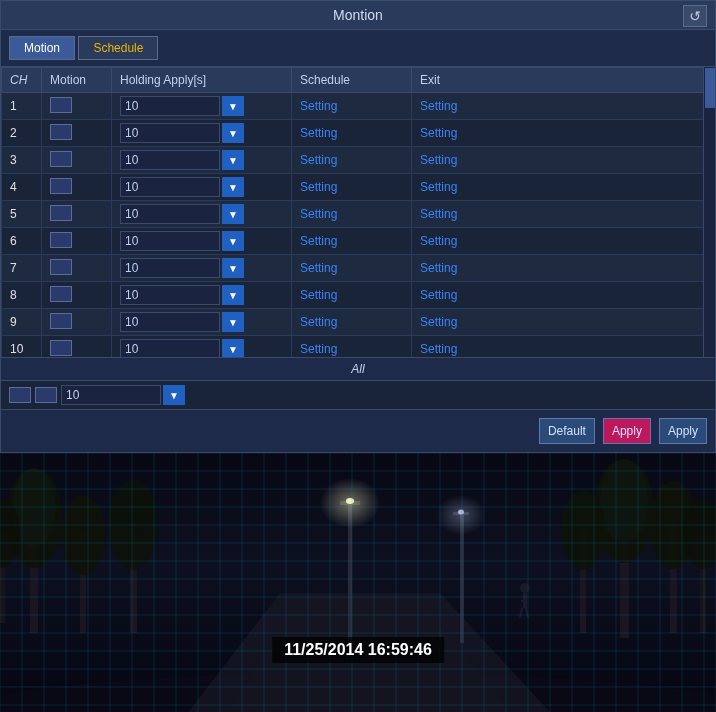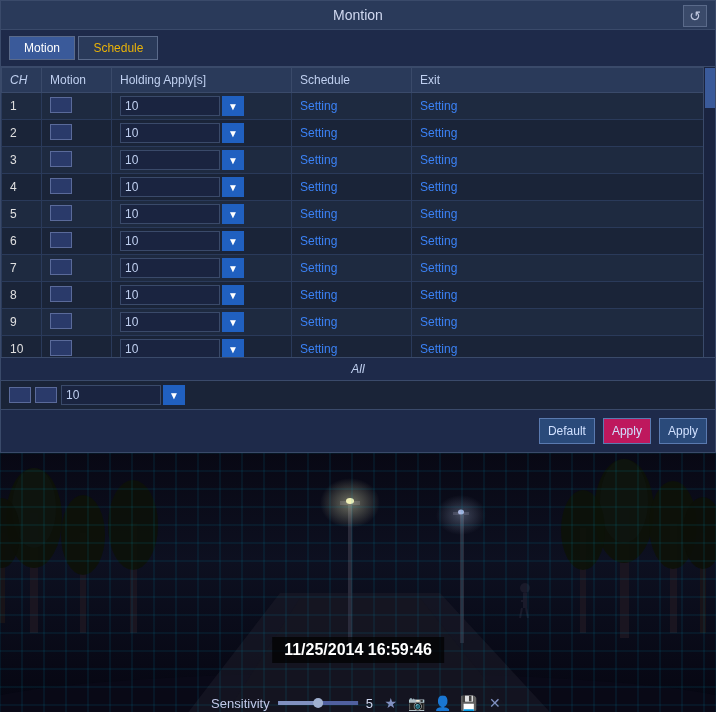--- a/index.html
+++ b/index.html
@@ -667,29 +667,13 @@
       <line x1="638" y1="0" x2="638" y2="270"></line>
       <line x1="660" y1="0" x2="660" y2="270"></line>
       <line x1="682" y1="0" x2="682" y2="270"></line>
       <line x1="704" y1="0" x2="704" y2="270"></line>
       <line x1="716" y1="0" x2="716" y2="270"></line>
     </g>
   </svg>
 
   <div class="timestamp-bar">11/25/2014  16:59:46</div>
 
-  <div class="sensitivity-bar">
-    <span class="sensitivity-label">Sensitivity</span>
-    <div class="sensitivity-slider">
-      <div class="sensitivity-fill"></div>
-      <div class="sensitivity-thumb"></div>
-    </div>
-    <span class="sensitivity-value">5</span>
-
-    <div class="camera-icons">
-      <div class="cam-icon">★</div>
-      <div class="cam-icon">📷</div>
-      <div class="cam-icon">👤</div>
-      <div class="cam-icon">💾</div>
-      <div class="cam-icon">✕</div>
-    </div>
-  </div>
 </div>
 
 </body></html>

